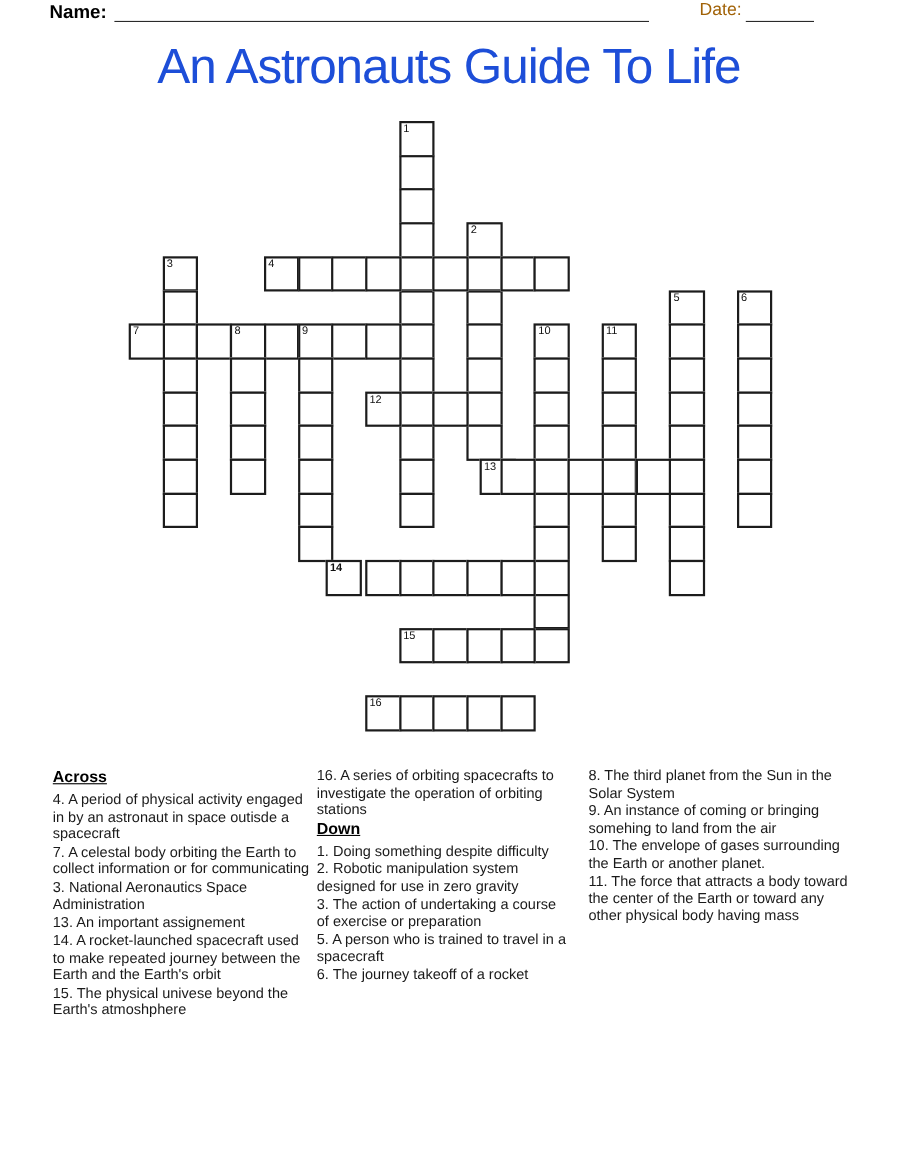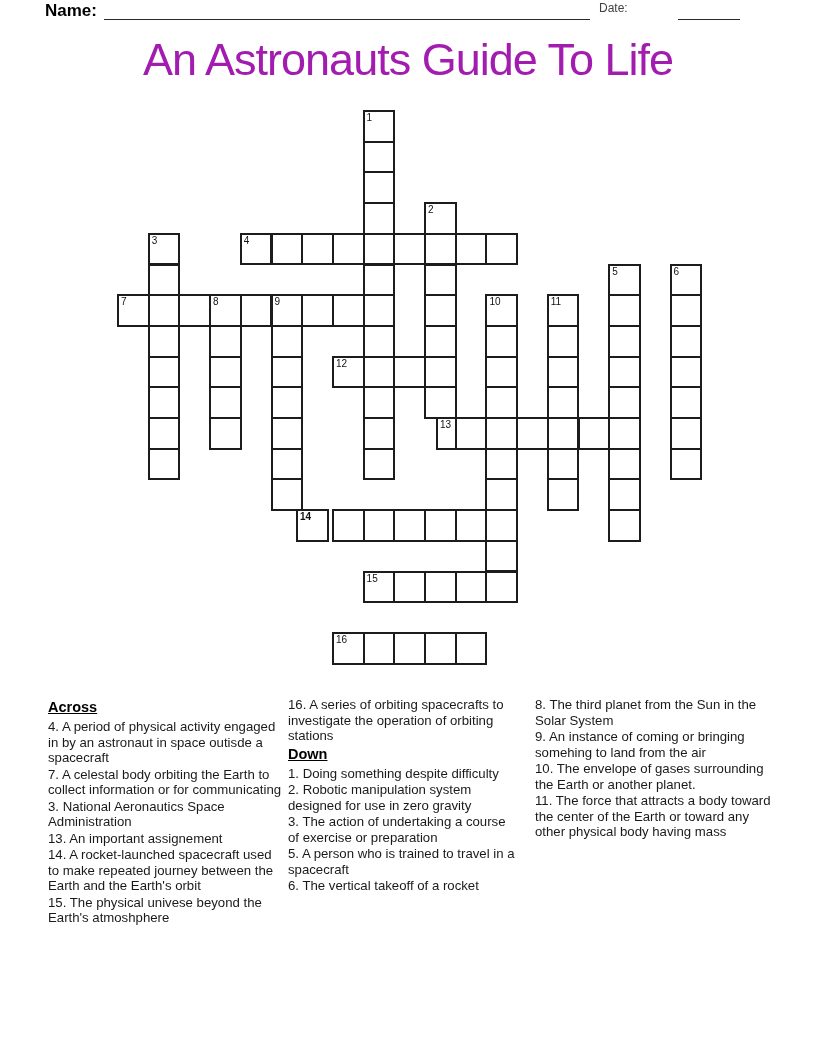--- a/index.html
+++ b/index.html
@@ -6,26 +6,26 @@
   html,body { background:#fff; }
   .page {
     position:relative; width:816px; height:1056px; margin:0 auto;
     background:#ffffff; overflow:hidden;
     font-family:"Liberation Sans", sans-serif; color:#111;
   }
   
   .name-label { position:absolute; left:45px; top:1px; font-size:17px; color:#000;font-weight:bold; }
   .name-line  { position:absolute; left:104px; top:0; width:486px; height:20px;
                 border-bottom:1.6px solid #2a2a2a; }
-  .date-label { position:absolute; left:599px; top:1px; font-size:12px; color:#404040; }
+  .date-label { position:absolute; left:636px; top:1px; font-size:16px; color:#a16207; }
   .date-line  { position:absolute; left:678px; top:0; width:62px; height:20px;
                 border-bottom:1.6px solid #2a2a2a; }
   
   .title { position:absolute; left:0; top:34px; width:816px; text-align:center;
-           font-size:45px; font-weight:400; letter-spacing:-1px; color:#a21caf; }
+           font-size:45px; font-weight:400; letter-spacing:-1px; color:#1d4ed8; }
   
   .grid { position:absolute; left:117px; top:110px; width:586px; height:556px; }
   .cell { position:absolute; width:32.7px; height:32.7px; background:#fff;
           border:2px solid #1c1c1c; }
   .cellnum { position:absolute; left:2px; top:0px; font-size:10px; line-height:12px;
              color:#111; }
   
   .clue-col { position:absolute; top:697px; font-size:13.2px; line-height:15.5px; color:#1a1a1a; }
   .clue-col-0 { left:48px;  width:237px; }
   .clue-col-1 { left:288px; width:232px; }
@@ -197,21 +197,21 @@
         <div class="clue"><span class="cnum">14.</span><span> A rocket-launched spacecraft used to make repeated journey between the Earth and the Earth's orbit</span></div>
         <div class="clue"><span class="cnum">15.</span><span> The physical univese beyond the Earth's atmoshphere</span></div>
       </div>
     <div class="clue-col clue-col-1">
         <div class="clue"><span class="cnum">16.</span><span> A series of orbiting spacecrafts to investigate the operation of orbiting stations</span></div>
         <div class="clue-heading">Down</div>
         <div class="clue"><span class="cnum">1.</span><span> Doing something despite difficulty</span></div>
         <div class="clue"><span class="cnum">2.</span><span> Robotic manipulation system designed for use in zero gravity</span></div>
         <div class="clue"><span class="cnum">3.</span><span> The action of undertaking a course of exercise or preparation</span></div>
         <div class="clue"><span class="cnum">5.</span><span> A person who is trained to travel in a spacecraft</span></div>
-        <div class="clue"><span class="cnum">6.</span><span> The vertical takeoff of a rocket</span></div>
+        <div class="clue"><span class="cnum">6.</span><span> The journey takeoff of a rocket</span></div>
       </div>
     <div class="clue-col clue-col-2">
         <div class="clue"><span class="cnum">8.</span><span> The third planet from the Sun in the Solar System</span></div>
         <div class="clue"><span class="cnum">9.</span><span> An instance of coming or bringing somehing to land from the air</span></div>
         <div class="clue"><span class="cnum">10.</span><span> The envelope of gases surrounding the Earth or another planet.</span></div>
         <div class="clue"><span class="cnum">11.</span><span> The force that attracts a body toward the center of the Earth or toward any other physical body having mass</span></div>
       </div>
   </div>
 
 </div>

